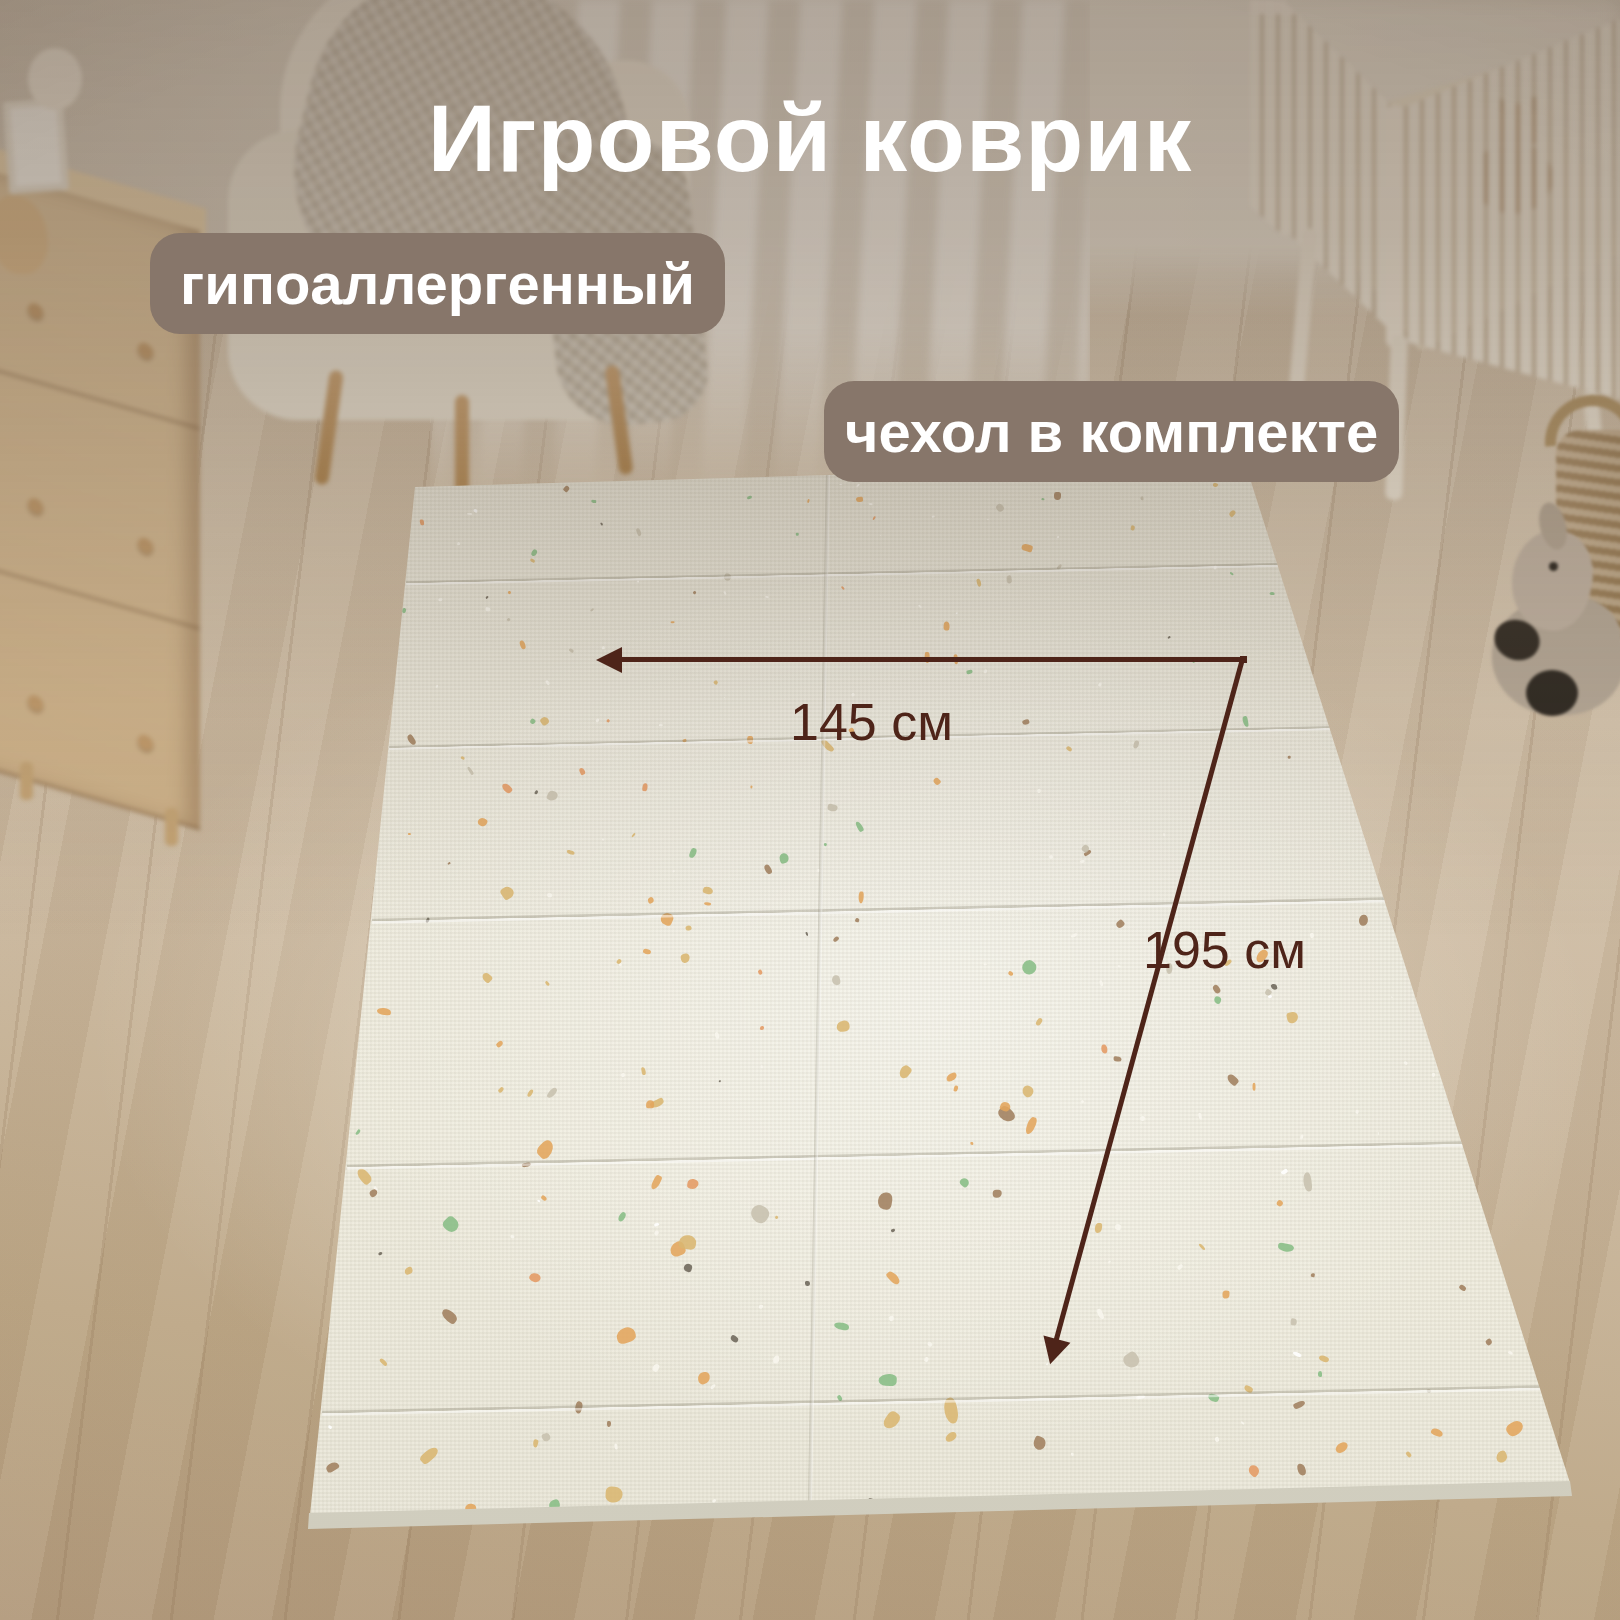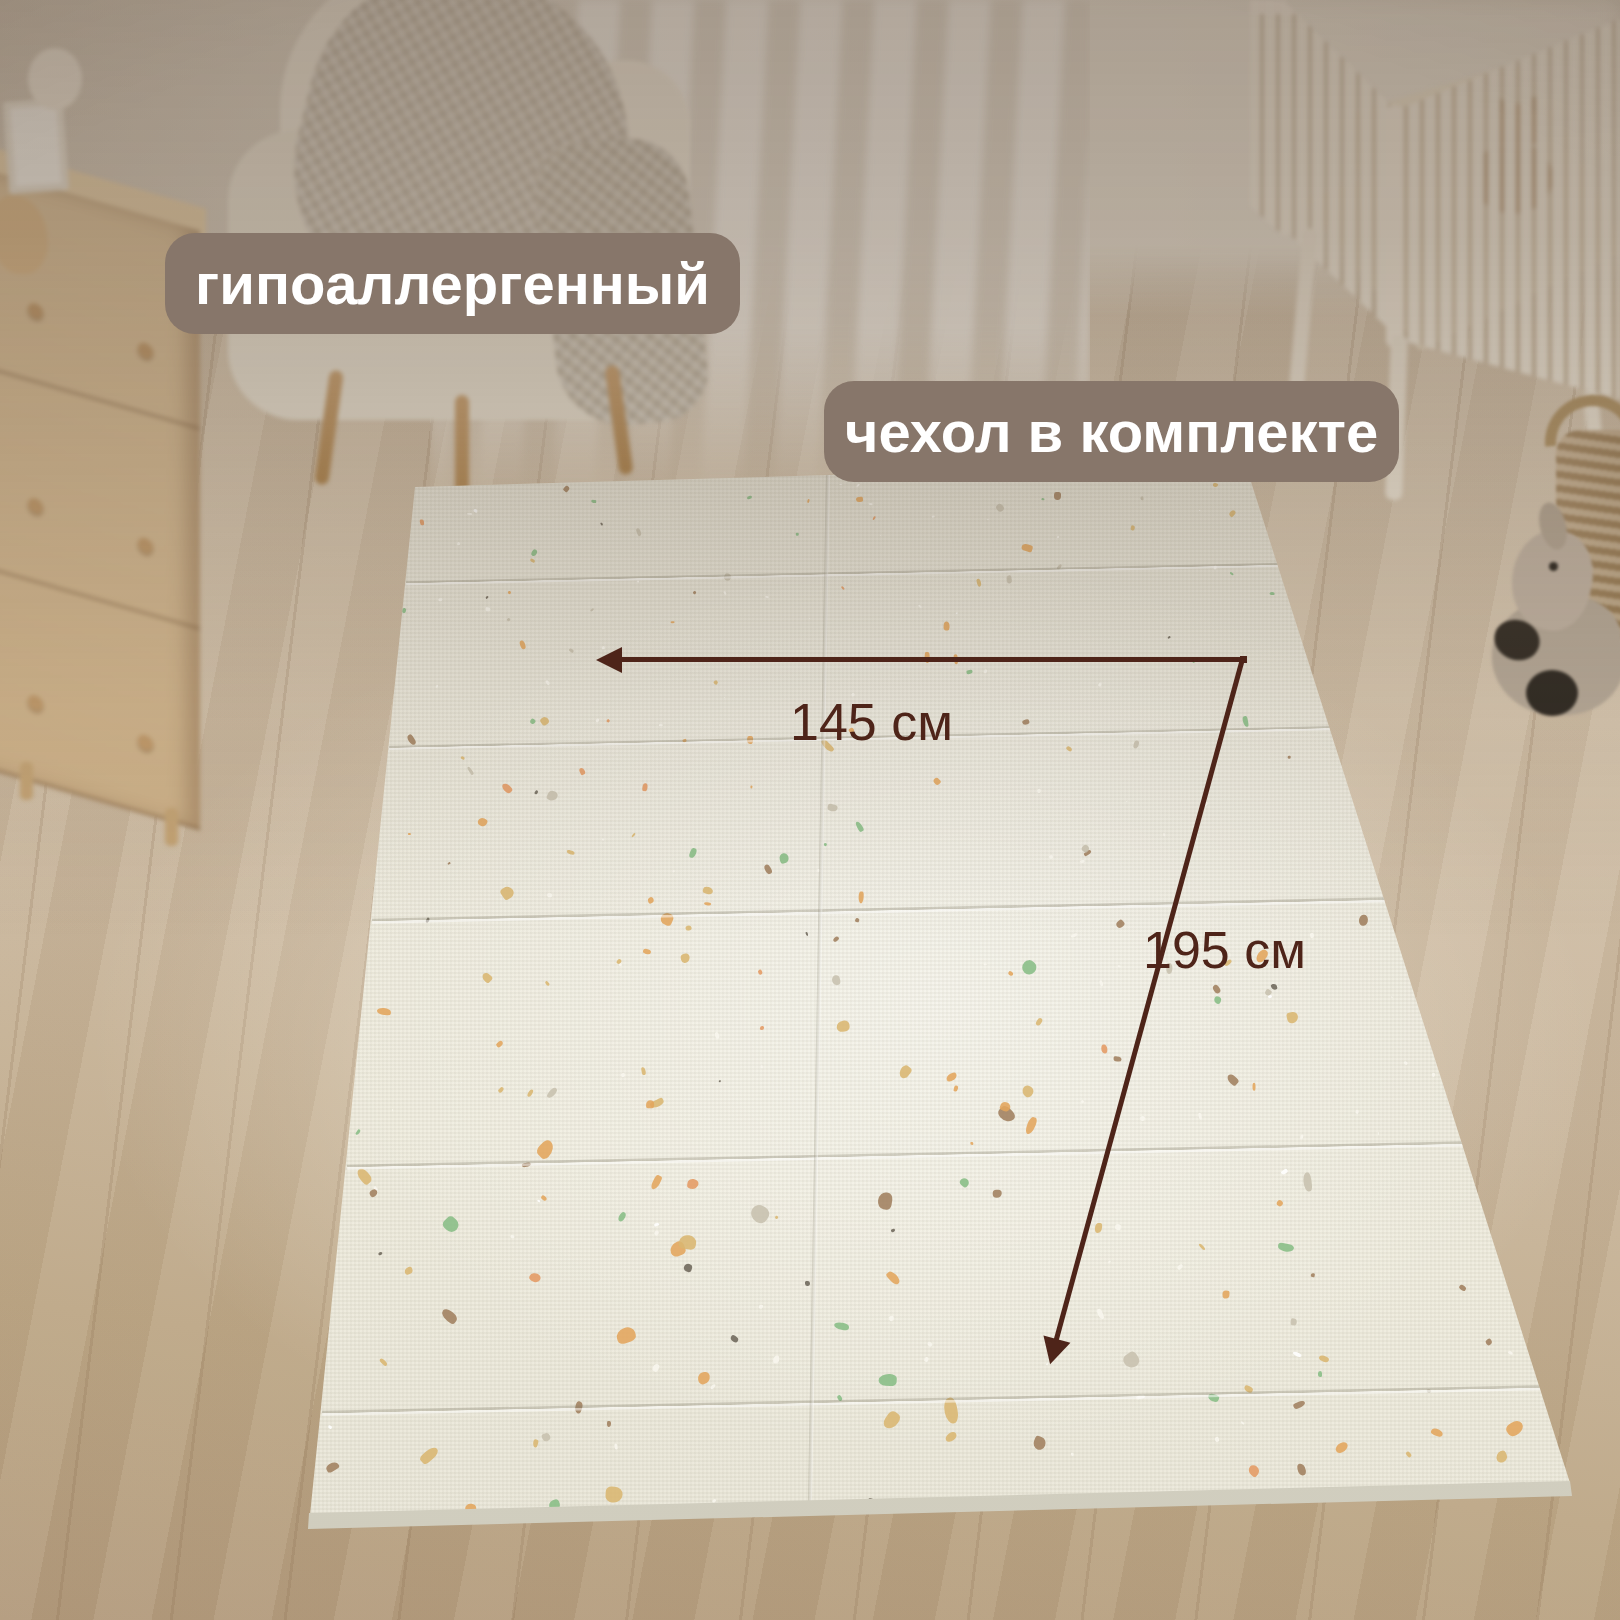--- a/index.html
+++ b/index.html
@@ -116,21 +116,21 @@
     background:
       linear-gradient(180deg, rgba(92,74,58,.44) 0%, rgba(92,74,58,.36) 14%, rgba(95,78,62,.22) 30%, rgba(95,78,62,.08) 44%, rgba(0,0,0,0) 58%),
       radial-gradient(140% 110% at 50% 58%, rgba(0,0,0,0) 55%, rgba(75,58,44,.18) 100%)}
 
   
   .title{left:0;top:84px;width:1620px;text-align:center;color:var(--text-color,#fff);
     font-size:95px;font-weight:600;letter-spacing:1px}
   .badge{height:101px;border-radius:30px;background:var(--badge-bg,#87766a);
     display:flex;align-items:center;justify-content:center;
     color:var(--text-color,#fff);font-size:58px;font-weight:700;white-space:nowrap}
-  .b1{left:165px;top:233px;width:575px}
+  .b1{left:150px;top:233px;width:575px}
   .b2{left:957px;top:233px;width:468px}
   .b3{left:165px;top:381px;width:362px}
   .b4{left:824px;top:381px;width:575px}
 
   .arrow-h{left:622px;top:657px;width:623px;height:5px;background:var(--dim-color,#4e2419)}
   .ah{left:-26px;top:-10.5px;width:0;height:0;border:13px solid transparent;border-left:0;
     border-right:26px solid var(--dim-color,#4e2419)}
   .joint{left:1240px;top:656px;width:7px;height:7px;background:var(--dim-color,#4e2419)}
   .arrow-d{left:1240px;top:659px;width:5px;height:706px;background:var(--dim-color,#4e2419);
     transform:rotate(15.3deg);transform-origin:2.5px 0}
@@ -519,20 +519,21 @@
       <div class="fold fh3"></div>
       <div class="fold fh4"></div>
       <div class="fold fh5"></div>
       <div class="fv"></div>
     </div>
     <div class="mat-side"></div>
 
     <div class="vignette"></div>
   </div>
 
+  <div class="title">Игровой коврик</div>
 
   <div class="badge b1">гипоаллергенный</div>
   <div class="badge b4">чехол в комплекте</div>
 
   <div class="arrow-h">
     <div class="ah"></div>
   </div>
   <div class="joint"></div>
   <div class="arrow-d">
     <div class="ad"></div>

